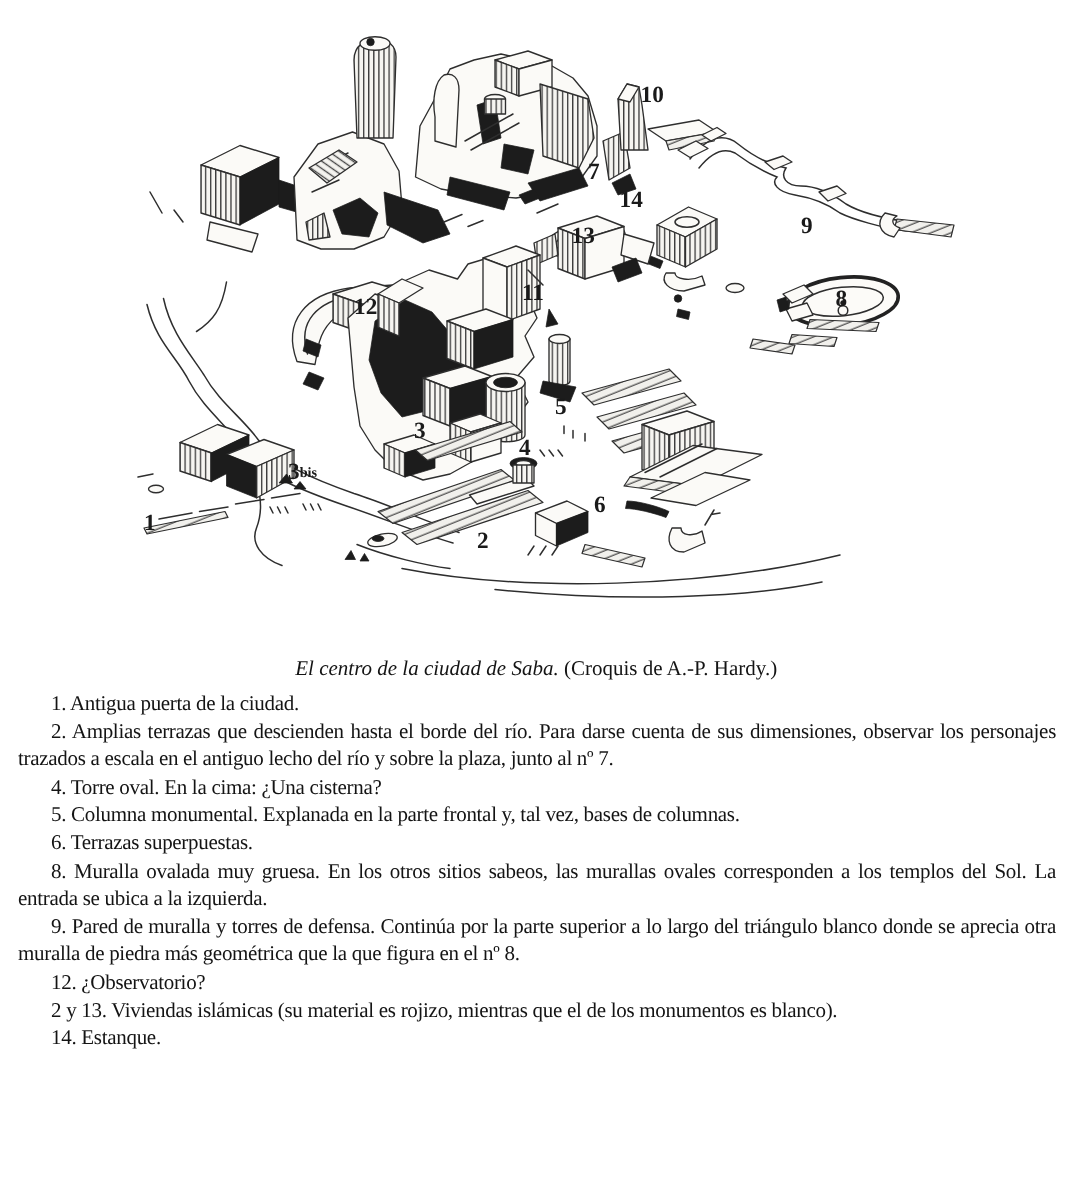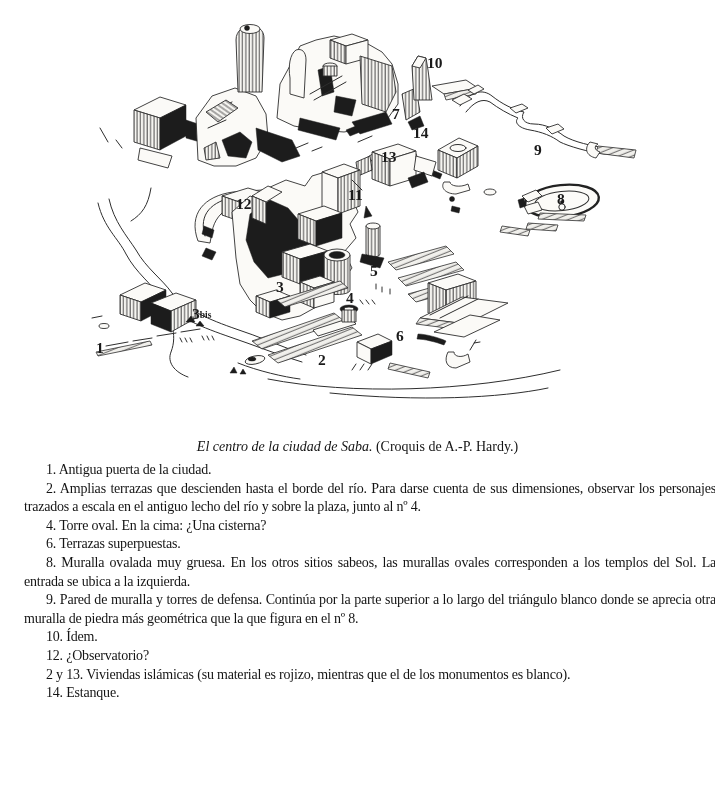--- a/index.html
+++ b/index.html
@@ -3,21 +3,21 @@
 <meta charset="utf-8">
 <style>
   html,body{margin:0;padding:0;background:#ffffff;}
   .page{position:relative;width:715px;height:801px;background:#ffffff;overflow:hidden;
         font-family:"Liberation Serif", serif;color:#141414;}
   figure{margin:0;position:absolute;top:0;left:0;width:715px;height:418px;}
   svg{display:block;}
   .caption{position:absolute;top:424px;left:0;width:715px;text-align:center;
            font-size:14px;line-height:18px;white-space:pre-wrap;}
   .caption i{font-style:italic;margin-top:28px;}
-  .legend{position:absolute;top:461px;left:24px;width:692px;
+  .legend{position:absolute;top:461px;left:12px;width:692px;
           font-size:14px;line-height:18.6px;text-align:justify;letter-spacing:-0.2px;}
   .legend p{margin:0;text-indent:22px;}
   
   .ln{fill:none;stroke:#2e2e2e;stroke-width:1;stroke-linecap:round;}
   .lt{fill:#fbfaf7;stroke:#2e2e2e;stroke-width:0.9;stroke-linejoin:round;}
   .dk{fill:#1c1c1c;stroke:#1c1c1c;stroke-width:0.5;stroke-linejoin:round;}
   .hv{fill:url(#hv);stroke:#2e2e2e;stroke-width:0.9;stroke-linejoin:round;}
   .hd{fill:url(#hd);stroke:#2e2e2e;stroke-width:0.9;stroke-linejoin:round;}
   .hl{fill:url(#hl);stroke:#2e2e2e;stroke-width:0.8;stroke-linejoin:round;}
   .num{font-family:"Liberation Serif",serif;font-weight:700;font-size:15.5px;fill:#1a1a1a;}
@@ -269,24 +269,24 @@
           <text x="381" y="162" class="num"><tspan>13</tspan></text>
           <text x="413" y="138" class="num"><tspan>14</tspan></text>
         </g>
     </svg>
   </figure>
 
   <p class="caption"><i>El centro de la ciudad de Saba.</i><span> (Croquis de A.-P. Hardy.)</span></p>
 
   <div class="legend">
       <p>1. Antigua puerta de la ciudad.</p>
-      <p>2. Amplias terrazas que descienden hasta el borde del río. Para darse cuenta de sus dimensiones, observar los personajes trazados a escala en el antiguo lecho del río y sobre la plaza, junto al nº 4.</p>
+      <p>2. Amplias terrazas que descienden hasta el borde del río. Para darse cuenta de sus dimensiones, observar los personajes trazados a escala en el antiguo lecho del río y sobre la plaza, junto al nº 7.</p>
       <p>4. Torre oval. En la cima: ¿Una cisterna?</p>
+      <p>5. Columna monumental. Explanada en la parte frontal y, tal vez, bases de columnas.</p>
       <p>6. Terrazas superpuestas.</p>
       <p>8. Muralla ovalada muy gruesa. En los otros sitios sabeos, las murallas ovales corresponden a los templos del Sol. La entrada se ubica a la izquierda.</p>
       <p>9. Pared de muralla y torres de defensa. Continúa por la parte superior a lo largo del triángulo blanco donde se aprecia otra muralla de piedra más geométrica que la que figura en el nº 8.</p>
-      <p>10. Ídem.</p>
       <p>12. ¿Observatorio?</p>
       <p>2 y 13. Viviendas islámicas (su material es rojizo, mientras que el de los monumentos es blanco).</p>
       <p>14. Estanque.</p>
     </div>
 
 </div>
 
 </body></html>

